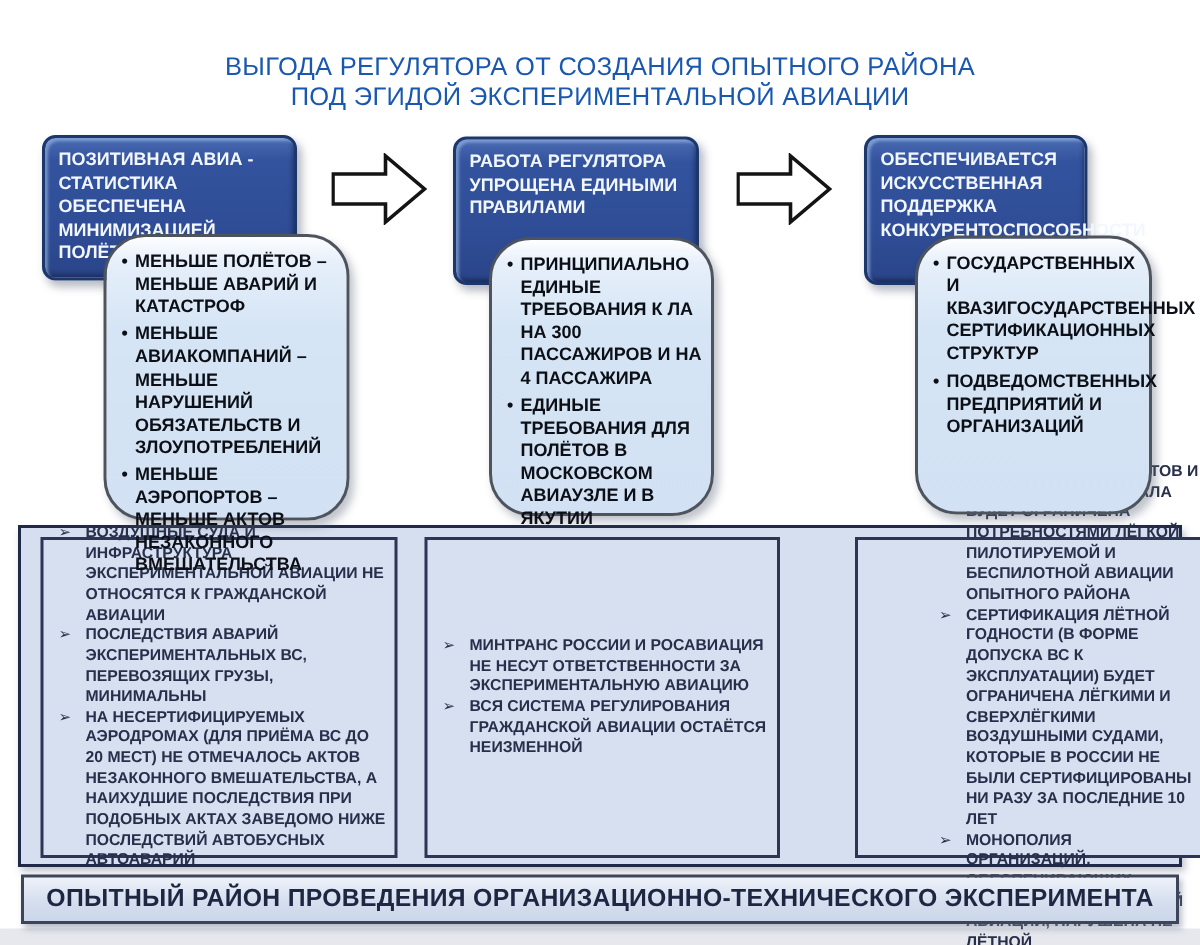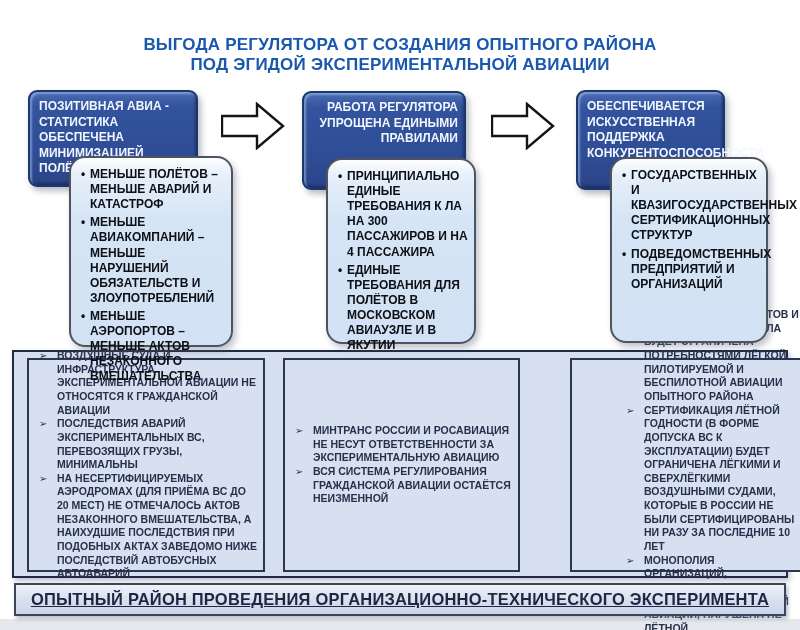--- a/index.html
+++ b/index.html
@@ -2,40 +2,40 @@
 <html><head>
 <meta charset="utf-8">
 <style>
   * { margin:0; padding:0; box-sizing:border-box; }
   html,body { width:800px; height:630px; }
   body { font-family:"Liberation Sans","DejaVu Sans",sans-serif; background:#ffffff; overflow:hidden; }
   .stage { position:relative; width:800px; height:630px; background:#ffffff; }
 
   
   .title { position:absolute; left:0; top:35px; width:800px; text-align:center;
-           color:#1a58b0; font-weight:bold; font-size:17px; line-height:20px; letter-spacing:.2px; }
+           color:#1a58b0; font-weight:normal; font-size:17px; line-height:20px; letter-spacing:.2px; }
 
   
   .dark-box { position:absolute; border:2px solid #1c376c; border-radius:9px;
               background:linear-gradient(180deg,#4a6cb2 0%,#33539e 16%,#2f4d96 65%,#2a4488 100%);
               box-shadow:inset 2px 2px 2px rgba(170,198,240,.55), inset -1px -2px 3px rgba(8,18,48,.45),
                          3px 4px 6px rgba(95,105,125,.45);
               color:#f2f7ff; font-weight:bold; font-size:12px; line-height:1.3;
               padding:7px 6px 7px 9px; z-index:1; }
   .db1 { left:28px;  top:90px; width:170px; height:97px; }
-  .db2 { left:302px; top:91px; width:164px; height:99px;text-align:right; }
+  .db2 { left:302px; top:91px; width:164px; height:99px; }
   .db3 { left:576px; top:90px; width:149px; height:100px; }
 
   
   .flow-arrow { position:absolute; width:64px; height:48px; z-index:0; }
   .ar1 { left:221px; top:102px; }
   .ar2 { left:491px; top:102px; }
 
   
-  .sub-box { position:absolute; border:2px solid #4e545e; border-radius:16px;
+  .sub-box { position:absolute; border:2px solid #4e545e; border-radius:28px;
              background:linear-gradient(180deg,#fdfeff 0%,#e6effa 9%,#d6e5f5 32%,#d2e1f3 100%);
              box-shadow:3px 4px 6px rgba(95,105,125,.4);
              color:#0c0f16; font-weight:bold; font-size:12px; line-height:1.26;
              padding:9px 6px 6px 10px; z-index:2; }
   .sb1 { left:69px;  top:156px; width:164px; height:191px; }
   .sb2 { left:326px; top:158px; width:150px; height:186px; }
   .sb3 { left:610px; top:157px; width:158px; height:186px; }
   .sub-box ul { list-style:none; }
   .sub-box li { position:relative; padding-left:9px; margin-bottom:3px; }
   .sub-box li::before { content:"\2022"; position:absolute; left:0; top:0; }
@@ -54,21 +54,21 @@
                     color:#272f4a; font-weight:bold; font-size:10.5px; line-height:1.3; }
   .inner-panel li { position:relative; padding-left:20px; }
   .inner-panel li::before { content:"\27A2"; font-family:"DejaVu Sans",sans-serif;
                             position:absolute; left:2px; top:0; font-size:10px; }
 
   
   .footer-bar { position:absolute; left:14px; top:583px; width:772px; height:33px;
                 background:linear-gradient(180deg,#eef2f9 0%,#d6dfef 55%,#cbd6e9 100%);
                 border:2px solid #3c4559; box-shadow:2px 3px 4px rgba(120,130,150,.5);
                 display:flex; align-items:center; justify-content:center;
-                color:#1e2742; font-weight:bold; font-size:16.5px; letter-spacing:.2px; z-index:2;text-decoration:underline; }
+                color:#1e2742; font-weight:bold; font-size:16.5px; letter-spacing:.2px; z-index:2; }
 
   .bottom-strip { position:absolute; left:0; top:619px; width:800px; height:11px;
                   background:#e6e8ed; z-index:0; }
 </style>
 </head>
 <body>
 
 <div class="stage">
 
   <div class="title">

